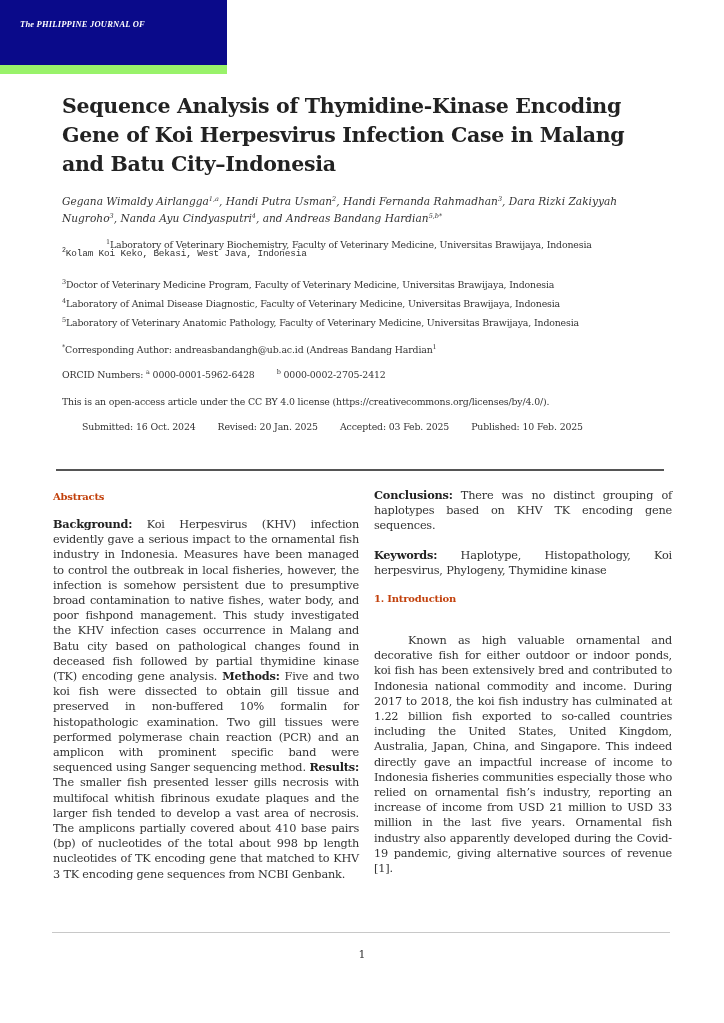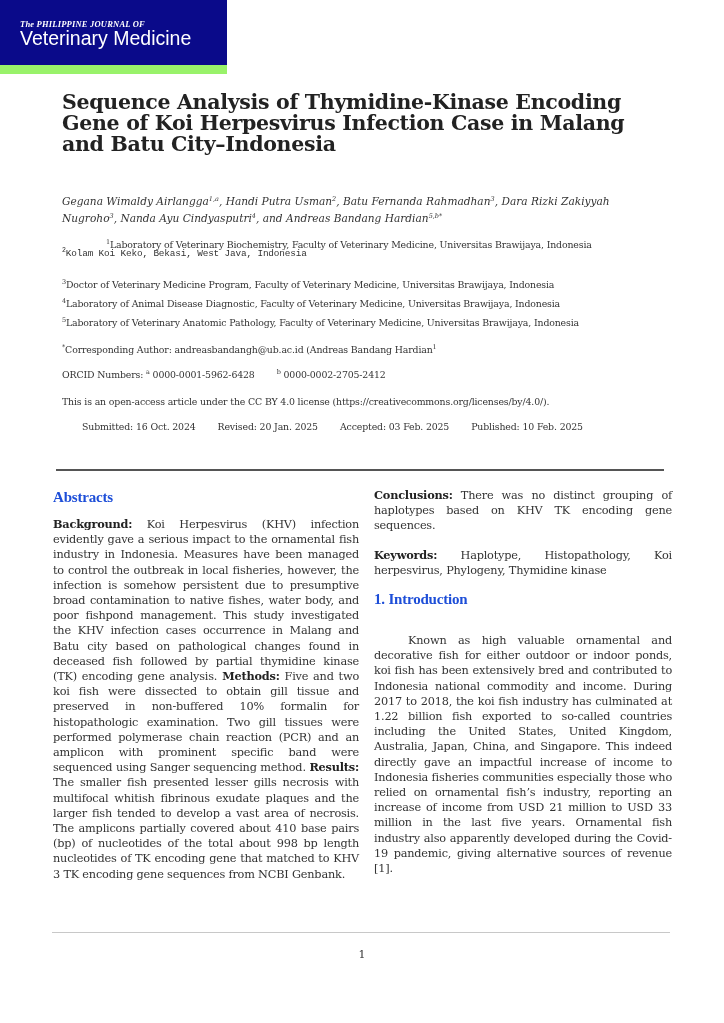--- a/index.html
+++ b/index.html
@@ -2,54 +2,53 @@
 <html><head>
 <meta charset="utf-8">
 <style>
   html, body { margin: 0; padding: 0; background: #ffffff; }
   body { width: 724px; height: 1023px; position: relative; overflow: hidden; font-family: "DejaVu Serif", serif; color: #222; }
   .banner { position: absolute; left: 0; top: 0; width: 227px; height: 74px; background: #d946ef; }
   .banner-blue { position: absolute; left: 0; top: 0; width: 227px; height: 65px; background: #0a0a8a; }
   .banner-green { position: absolute; left: 0; top: 65px; width: 227px; height: 9px; background: #99f26a; }
   .banner-small { position: absolute; left: 20px; top: 19px; font-family: "Liberation Serif", serif; font-style: italic; font-weight: bold; font-size: 8.5px; color: #ffffff; letter-spacing: 0.2px; }
   .banner-big { position: absolute; left: 20px; top: 27px; font-family: "Liberation Sans", sans-serif; font-size: 19.5px; color: #ffffff; letter-spacing: 0px; }
-  .title { position: absolute; left: 62px; top: 92px; width: 600px; font-family: "DejaVu Serif", serif; font-weight: bold; font-size: 20.5px; line-height: 21px; color: #222; letter-spacing: -0.3px; }
+  .title { position: absolute; left: 62px; top: 92px; width: 600px; font-family: "DejaVu Serif", serif; font-weight: bold; font-size: 20.5px; line-height: 29px; color: #222; letter-spacing: -0.3px; }
   .authors { position: absolute; left: 62px; top: 193px; width: 600px; font-family: "DejaVu Serif", serif; font-style: italic; font-size: 10.6px; line-height: 17px; color: #333; }
   .authors sup, .aff sup, .corr sup, .orcid sup { font-size: 6.5px; vertical-align: 4px; line-height: 0; }
   .aff { position: absolute; left: 62px; font-size: 9.4px; color: #333; white-space: nowrap; font-family: "DejaVu Serif", serif; letter-spacing: -0.15px; }
   .meta { position: absolute; left: 62px; font-size: 9.4px; color: #333; white-space: nowrap; font-family: "DejaVu Serif", serif; letter-spacing: -0.15px; }
   .dates span { display: inline-block; margin-right: 22px; }
   .rule-top { position: absolute; left: 56px; top: 469px; width: 608px; height: 2px; background: #555; }
   .col { position: absolute; font-family: "DejaVu Serif", serif; font-size: 11.3px; line-height: 15.2px; color: #333; text-align: justify; letter-spacing: -0.2px; }
   .col-left { left: 53px; top: 488px; width: 306px; }
   .col-right { left: 374px; top: 488px; width: 298px; }
-  .h2 { font-weight: bold; font-size: 15px; color: #1d4ed8; margin: 0 0 11px 0; line-height: 18px; font-family: Liberation Serif, serif; }
+  .h2 { font-weight: bold; font-size: 10px; color: #c2410c; margin: 0 0 11px 0; line-height: 18px; }
   .b { font-weight: bold; color: #222; margin-top: 7px; }
   .para { margin: 0; }
   .gap1 { height: 14px; }
   .gap2 { height: 12px; }
   .gap3 { height: 14px; }
   .indent { text-indent: 34px; }
   .rule-bottom { position: absolute; left: 52px; top: 932px; width: 618px; height: 1px; background: #c8c8c8; }
   .pagenum { position: absolute; left: 0; width: 724px; top: 948px; text-align: center; font-size: 11px; color: #333; font-family: "DejaVu Serif", serif; }
 </style>
 </head>
 <body>
 
 <div class="banner">
   <div class="banner-blue"></div>
   <div class="banner-green"></div>
   <div class="banner-small">The PHILIPPINE JOURNAL OF</div>
-  <div class="banner-big">Veterinary Medicine</div>
 </div>
 
 <div class="title">Sequence Analysis of Thymidine-Kinase Encoding Gene of Koi Herpesvirus Infection Case in Malang and Batu City–Indonesia</div>
 
 <div class="authors">
-  <span>Gegana Wimaldy Airlangga</span><sup>1,a</sup><span>, </span><span>Handi Putra Usman</span><sup>2</sup><span>, </span><span>Batu Fernanda Rahmadhan</span><sup>3</sup><span>, </span><span>Dara Rizki Zakiyyah Nugroho</span><sup>3</sup><span>, </span><span>Nanda Ayu Cindyasputri</span><sup>4</sup><span>, and </span><span>Andreas Bandang Hardian</span><sup>5,b*</sup>
+  <span>Gegana Wimaldy Airlangga</span><sup>1,a</sup><span>, </span><span>Handi Putra Usman</span><sup>2</sup><span>, </span><span>Handi Fernanda Rahmadhan</span><sup>3</sup><span>, </span><span>Dara Rizki Zakiyyah Nugroho</span><sup>3</sup><span>, </span><span>Nanda Ayu Cindyasputri</span><sup>4</sup><span>, and </span><span>Andreas Bandang Hardian</span><sup>5,b*</sup>
 </div>
 
 <div class="aff" style="top:239px;margin-left:44px;"><sup>1</sup><span>Laboratory of Veterinary Biochemistry, Faculty of Veterinary Medicine, Universitas Brawijaya, Indonesia</span></div>
 <div class="aff" style="top:248px;font-family:Liberation Mono, monospace;"><sup>2</sup><span>Kolam Koi Keko, Bekasi, West Java, Indonesia</span></div>
 <div class="aff" style="top:279px;"><sup>3</sup><span>Doctor of Veterinary Medicine Program, Faculty of Veterinary Medicine, Universitas Brawijaya, Indonesia</span></div>
 <div class="aff" style="top:298px;"><sup>4</sup><span>Laboratory of Animal Disease Diagnostic, Faculty of Veterinary Medicine, Universitas Brawijaya, Indonesia</span></div>
 <div class="aff" style="top:317px;"><sup>5</sup><span>Laboratory of Veterinary Anatomic Pathology, Faculty of Veterinary Medicine, Universitas Brawijaya, Indonesia</span></div>
 
 <div class="meta corr" style="top:344px;"><sup>*</sup><span>Corresponding Author: </span><span>andreasbandangh@ub.ac.id</span><span> (Andreas Bandang Hardian</span><sup>1</sup></div>
 

